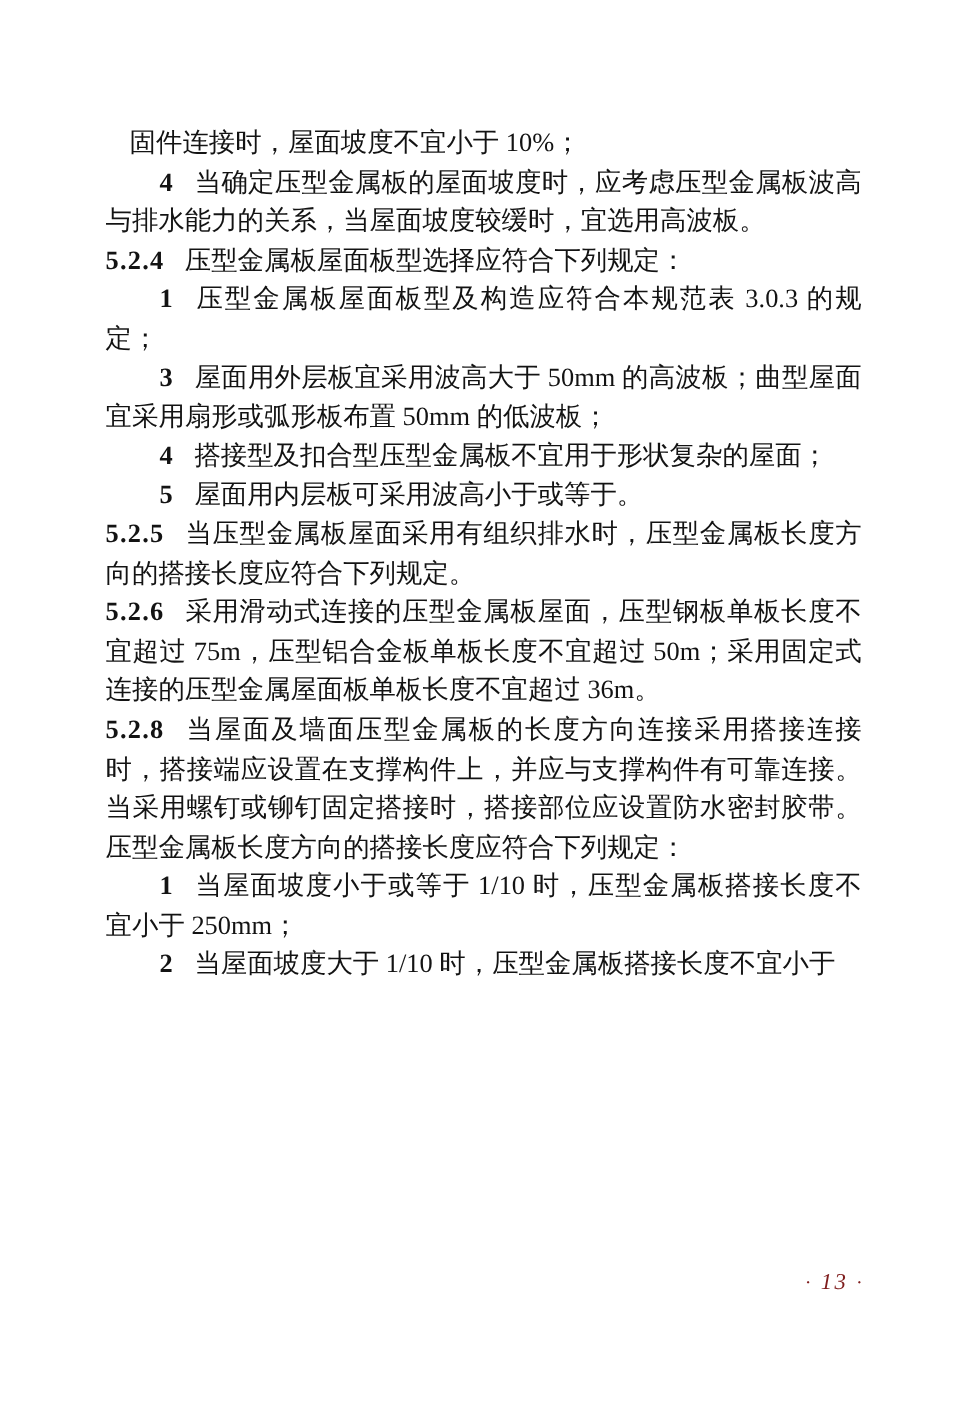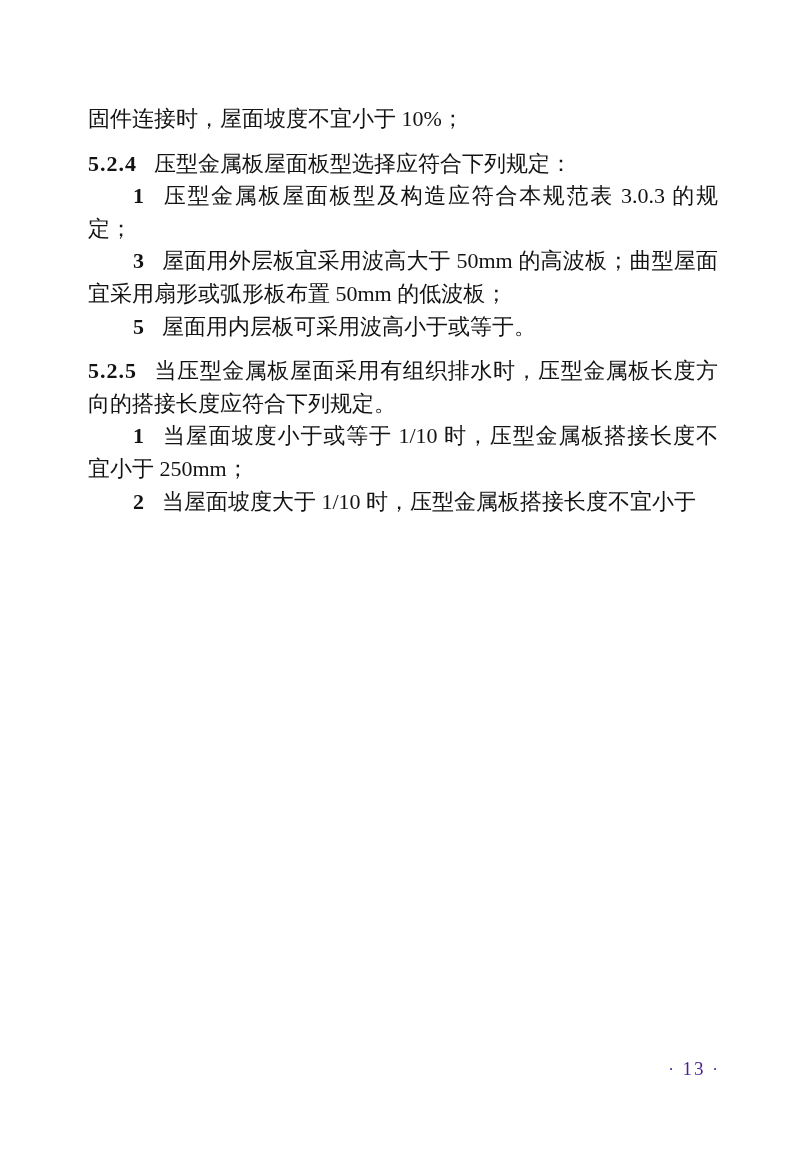--- a/index.html
+++ b/index.html
@@ -21,61 +21,66 @@
   }
   .para {
     margin: 0;
     font-size: 22px;
     line-height: 32.6px;
     text-align: justify;
     text-justify: inter-ideograph;
     word-break: break-all;
   }
   .para.item { text-indent: 45px; }
-  .para.clause { text-indent: 0; margin-top: 12px; }
-  .para.continuation { text-indent: 0; }
+  .para.clause { text-indent: 0; }
+  .para.continuation { text-indent: 0; margin-left: 20px; }
   .num {
     font-weight: 700;
     margin-right: 17px;
     letter-spacing: 1px;
   }
   .footer {
     position: absolute;
     top: 1058px;
     right: 80px;
     font-size: 19px;
     letter-spacing: 2px;
-    color: #4c1d95;
+    color: #7f1d1d;
+    font-style: italic;
   }
   .footer .dot { font-size: 17px; }
 </style>
 </head>
 <body>
 
 <div class="page">
   <div class="content">
 
     <p class="para continuation"><span>固件连接时，屋面坡度不宜小于 10%；</span></p>
 
 
+    <p class="para item"><span class="num">4</span><span>当确定压型金属板的屋面坡度时，应考虑压型金属板波高与排水能力的关系，当屋面坡度较缓时，宜选用高波板。</span></p>
 
     <p class="para clause"><span class="num">5.2.4</span><span>压型金属板屋面板型选择应符合下列规定：</span></p>
 
     <p class="para item"><span class="num">1</span><span>压型金属板屋面板型及构造应符合本规范表 3.0.3 的规定；</span></p>
 
 
     <p class="para item"><span class="num">3</span><span>屋面用外层板宜采用波高大于 50mm 的高波板；曲型屋面宜采用扇形或弧形板布置 50mm 的低波板；</span></p>
 
+    <p class="para item"><span class="num">4</span><span>搭接型及扣合型压型金属板不宜用于形状复杂的屋面；</span></p>
 
     <p class="para item"><span class="num">5</span><span>屋面用内层板可采用波高小于或等于。</span></p>
 
     <p class="para clause"><span class="num">5.2.5</span><span>当压型金属板屋面采用有组织排水时，压型金属板长度方向的搭接长度应符合下列规定。</span></p>
 
+    <p class="para clause"><span class="num">5.2.6</span><span>采用滑动式连接的压型金属板屋面，压型钢板单板长度不宜超过 75m，压型铝合金板单板长度不宜超过 50m；采用固定式连接的压型金属屋面板单板长度不宜超过 36m。</span></p>
 
 
+    <p class="para clause"><span class="num">5.2.8</span><span>当屋面及墙面压型金属板的长度方向连接采用搭接连接时，搭接端应设置在支撑构件上，并应与支撑构件有可靠连接。当采用螺钉或铆钉固定搭接时，搭接部位应设置防水密封胶带。压型金属板长度方向的搭接长度应符合下列规定：</span></p>
 
     <p class="para item"><span class="num">1</span><span>当屋面坡度小于或等于 1/10 时，压型金属板搭接长度不宜小于 250mm；</span></p>
 
     <p class="para item"><span class="num">2</span><span>当屋面坡度大于 1/10 时，压型金属板搭接长度不宜小于</span></p>
 
   </div>
 
   <div class="footer"><span class="dot">·</span> <span>13</span> <span class="dot">·</span></div>
 </div>
 

